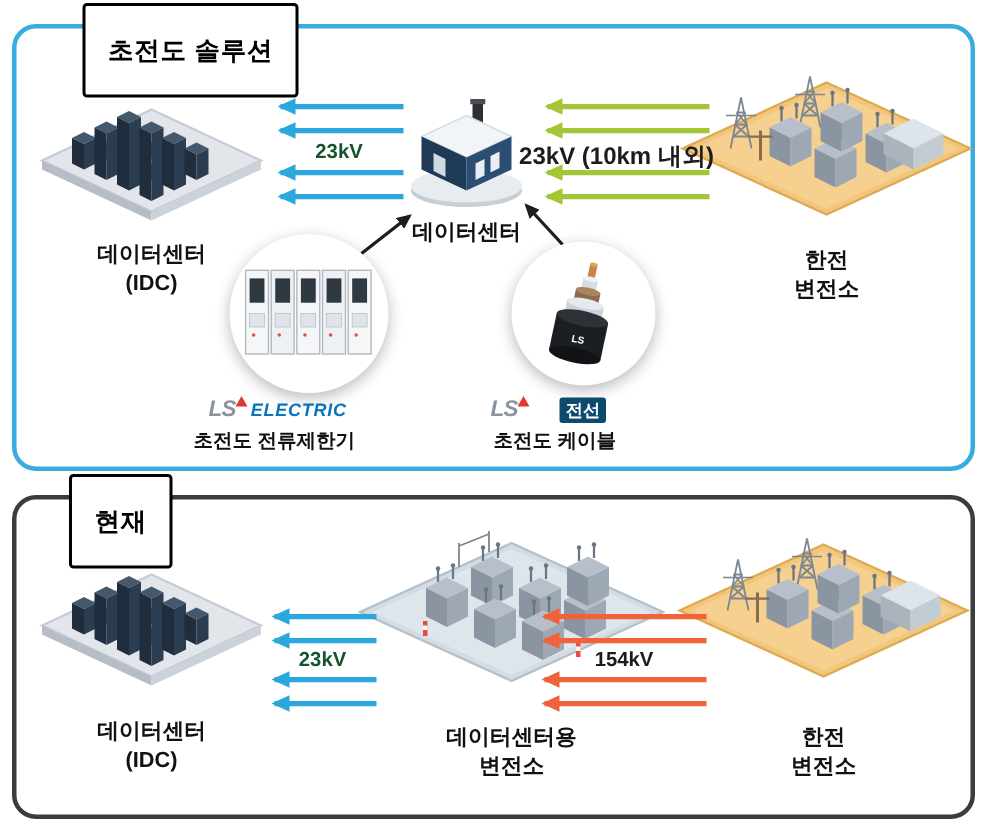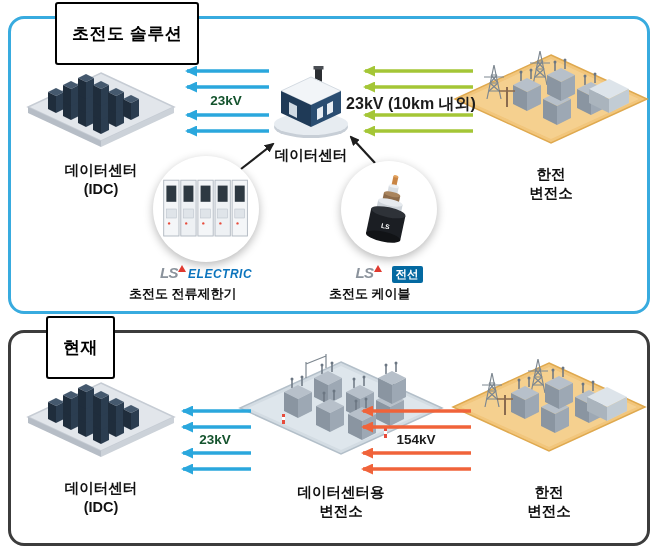--- a/index.html
+++ b/index.html
@@ -25,29 +25,29 @@
   .link-label{position:absolute;z-index:3;text-align:center;font-weight:800}
   .lbl-blue{color:#14532d;font-size:13.5px}
   .lbl-dark{color:#1c1c1c;font-size:16px}
   .lbl-dark2{color:#1c1c1c;font-size:13.5px}
 
   .circle{position:absolute;z-index:4;background:#fff;border-radius:50%;
     box-shadow:0 3px 10px rgba(0,0,0,.28);display:flex;align-items:center;justify-content:center}
   .circle-limiter{left:142px;top:137px;width:106px;height:106px}
   .circle-cable{left:330px;top:142px;width:96px;height:96px}
 
-  .logo{position:absolute;z-index:5;text-align:center;font-weight:800;white-space:nowrap}
+  .logo{position:absolute;z-index:5;font-weight:800;white-space:nowrap}
   .logo-electric{left:128px;top:245px;width:134px}
   .logo-cable{left:316px;top:245px;width:124px}
   .ls-gray{color:#8b939c;font-size:15px;font-style:italic;letter-spacing:-.5px;font-weight:800}
   .ls-accent{display:inline-block;width:0;height:0;border-left:4px solid transparent;
     border-right:4px solid transparent;border-bottom:7px solid #e0392f;margin:0 2px 6px 0}
   .ls-blue{color:#0b74bd;font-size:12px;font-style:italic;font-weight:800;letter-spacing:.5px}
-  .ls-box{display:inline-block;background:#0369a1;color:#fff;font-size:11.5px;font-weight:800;
-    padding:1px 4px;border-radius:2px;margin-left:8px;font-style:normal}
+  .ls-box{display:inline-block;background:#0c4a6e;color:#fff;font-size:11.5px;font-weight:800;
+    padding:1px 4px;border-radius:2px;margin-left:18px;font-style:normal}
 
   .callout-label{position:absolute;z-index:5;font-weight:800;font-size:13px;color:#111}
   .cl-limiter{left:118px;top:266px;width:154px}
   .cl-cable{left:318px;top:266px;width:120px}
 
   
   .idc-top{left:15px;top:36px}
   .station-top{left:250px;top:42px}
   .sub-top{left:440px;top:20px}
   .nl-idc-top{left:25px;top:142px;width:130px}

